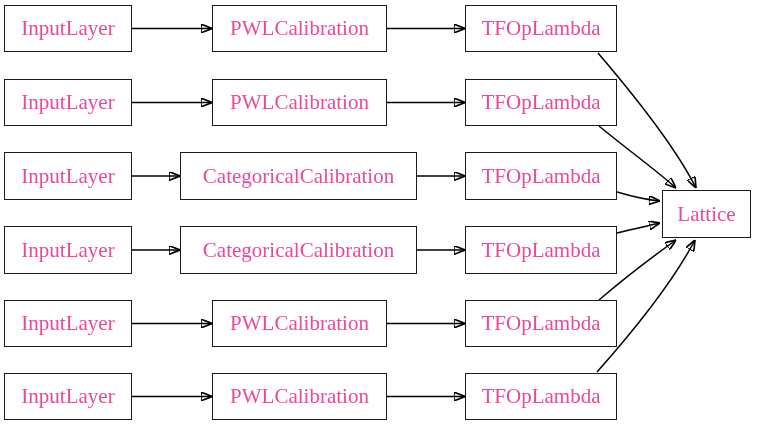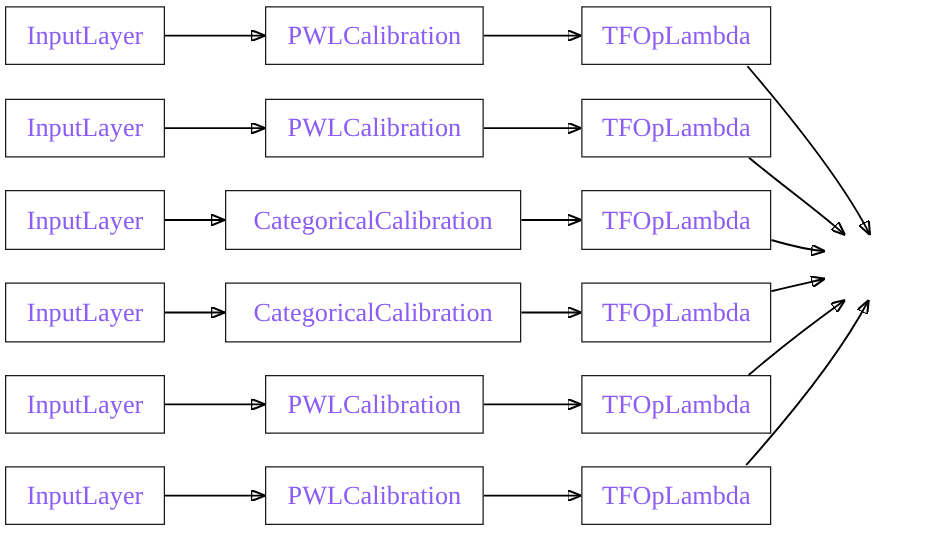--- a/index.html
+++ b/index.html
@@ -29,21 +29,21 @@
   }
   .node {
     position: absolute;
     box-sizing: border-box;
     background: #ffffff;
     border: 1.6px solid #1a1a1a;
     display: flex;
     align-items: center;
     justify-content: center;
     font-size: 21px;
-    color: #8b5cf6;
+    color: #ec4899;
     white-space: nowrap;
     line-height: 1;
   }
 </style>
 </head>
 <body>
 
 <div class="canvas">
 
   <svg class="edges" viewBox="0 0 757 427" xmlns="http://www.w3.org/2000/svg">
@@ -128,14 +128,17 @@
   <div class="node" style="left:4px; top:373px; width:128px; height:47px">
     <span>InputLayer</span>
   </div>
   <div class="node" style="left:212px; top:373px; width:175px; height:47px">
     <span>PWLCalibration</span>
   </div>
   <div class="node" style="left:465px; top:373px; width:152px; height:47px">
     <span>TFOpLambda</span>
   </div>
 
+  <div class="node" style="left:662px; top:190px; width:89px; height:48px">
+    <span>Lattice</span>
+  </div>
 
 </div>
 
 </body></html>

